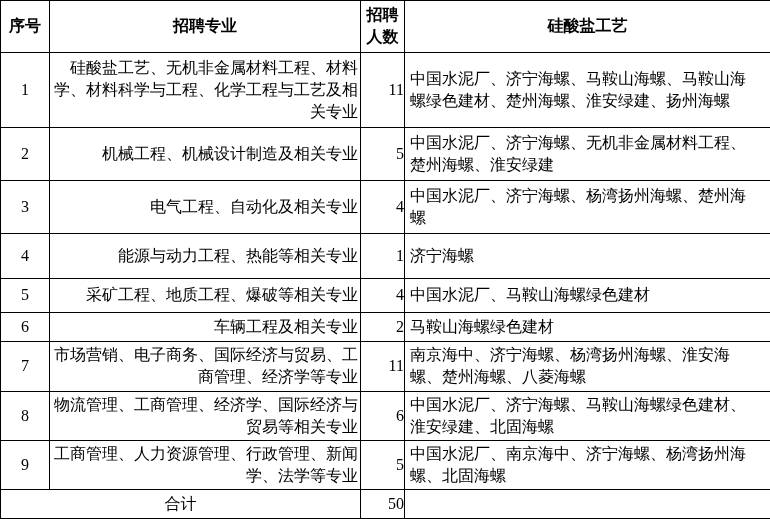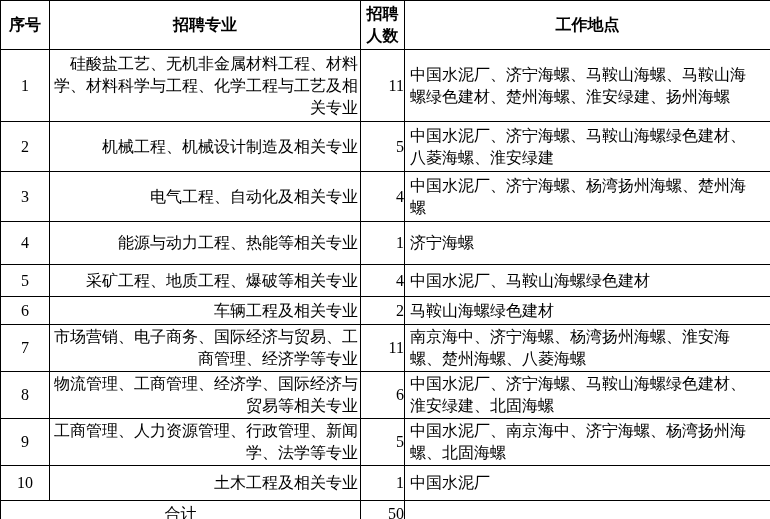--- a/index.html
+++ b/index.html
@@ -64,35 +64,35 @@
     <col class="c-no">
     <col class="c-major">
     <col class="c-count">
     <col class="c-loc">
   </colgroup>
   <tbody>
     <tr style="height:45px;">
       <th class="h-cell">序号</th>
       <th class="h-cell">招聘专业</th>
       <th class="h-cell">招聘人数</th>
-      <th class="h-cell">工作地点</th>
+      <th class="h-cell">硅酸盐工艺</th>
     </tr>
 
     <tr style="height:72px;">
       <td class="no-cell">1</td>
       <td class="major-cell">硅酸盐工艺、无机非金属材料工程、材料学、材料科学与工程、化学工程与工艺及相关专业</td>
       <td class="count-cell">11</td>
       <td class="loc-cell">中国水泥厂、济宁海螺、马鞍山海螺、马鞍山海螺绿色建材、楚州海螺、淮安绿建、扬州海螺</td>
     </tr>
 
     <tr style="height:50px;">
       <td class="no-cell">2</td>
       <td class="major-cell">机械工程、机械设计制造及相关专业</td>
       <td class="count-cell">5</td>
-      <td class="loc-cell">中国水泥厂、济宁海螺、马鞍山海螺绿色建材、八菱海螺、淮安绿建</td>
+      <td class="loc-cell">中国水泥厂、济宁海螺、无机非金属材料工程、楚州海螺、淮安绿建</td>
     </tr>
 
     <tr style="height:50px;">
       <td class="no-cell">3</td>
       <td class="major-cell">电气工程、自动化及相关专业</td>
       <td class="count-cell">4</td>
       <td class="loc-cell">中国水泥厂、济宁海螺、杨湾扬州海螺、楚州海螺</td>
     </tr>
 
     <tr style="height:43px;">
@@ -130,26 +130,20 @@
       <td class="loc-cell">中国水泥厂、济宁海螺、马鞍山海螺绿色建材、淮安绿建、北固海螺</td>
     </tr>
 
     <tr style="height:45px;">
       <td class="no-cell">9</td>
       <td class="major-cell">工商管理、人力资源管理、行政管理、新闻学、法学等专业</td>
       <td class="count-cell">5</td>
       <td class="loc-cell">中国水泥厂、南京海中、济宁海螺、杨湾扬州海螺、北固海螺</td>
     </tr>
 
-    <tr style="height:35px;">
-      <td class="no-cell">10</td>
-      <td class="major-cell">土木工程及相关专业</td>
-      <td class="count-cell">1</td>
-      <td class="loc-cell">中国水泥厂</td>
-    </tr>
 
     <tr style="height:27px;">
       <td class="total-label-cell" colspan="2">合计</td>
       <td class="count-cell">50</td>
       <td class="loc-cell"></td>
     </tr>
   </tbody>
 </table>
 
 </body></html>

